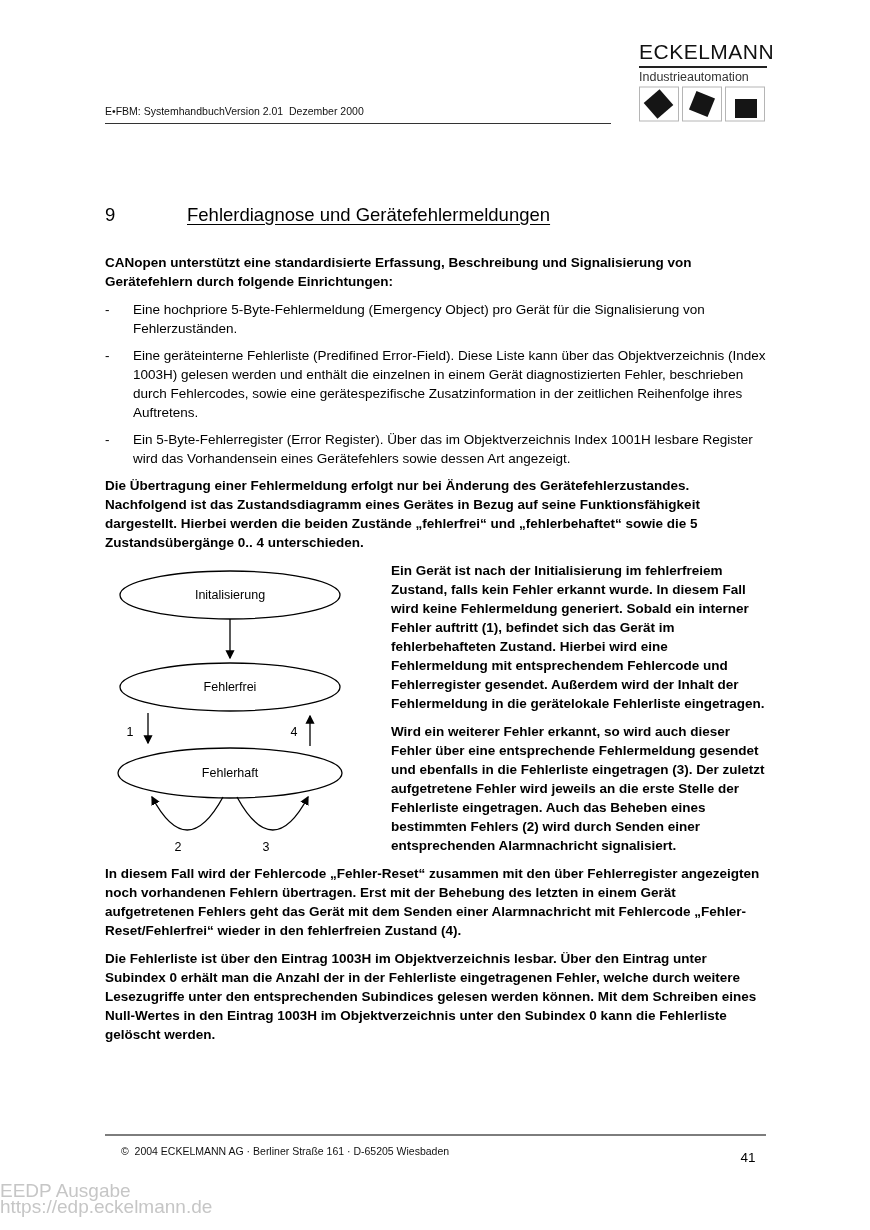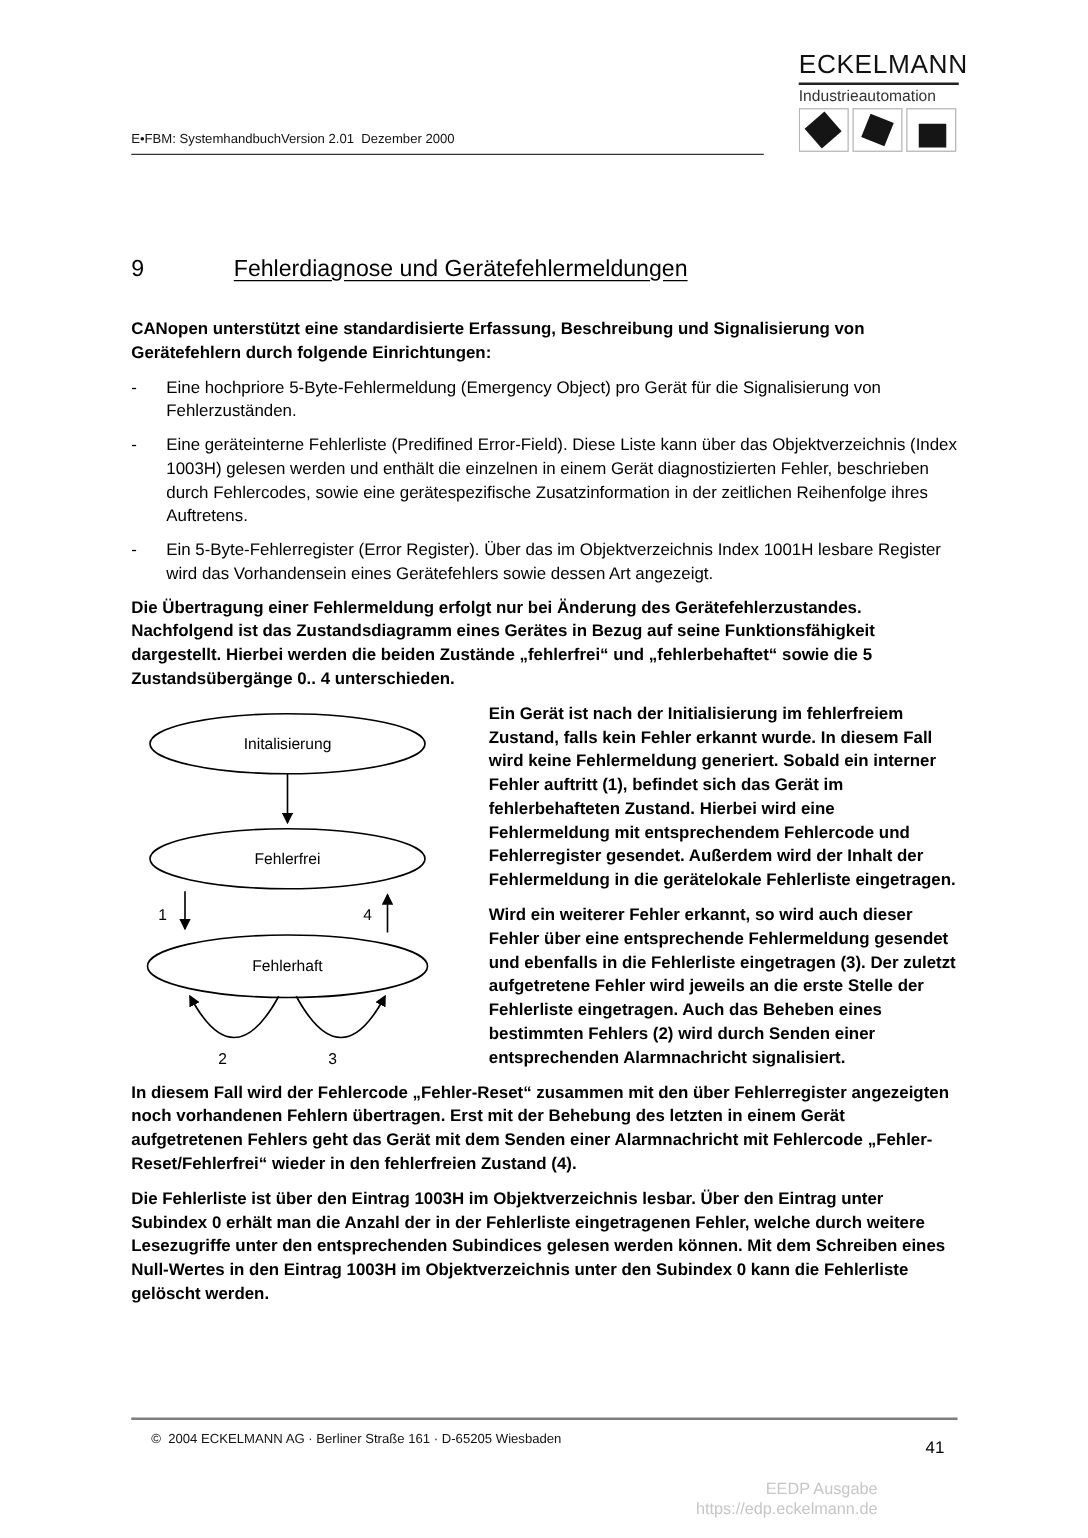--- a/index.html
+++ b/index.html
@@ -54,22 +54,22 @@
 
   .diagram-float { float: left; width: 262px; height: 296px; margin-right: 24px; margin-top: 4px; }
   .diagram-float svg text { font-size: 12.5px; fill: #000; stroke: none; font-family: "Liberation Sans", sans-serif; }
 
   
   .footer-rule { position: absolute; left: 105px; top: 1134px; width: 661px; height: 2px; background: #7d7d7d; }
   .footer-text { position: absolute; left: 93px; top: 1143px; font-size: 10.5px; line-height: 16px; color: #111; margin-left: 28px; }
   .footer-text div { white-space: pre; }
   .page-number { position: absolute; left: 730px; top: 1150px; width: 36px; text-align: center; font-size: 13.5px; }
   .watermark {
-    position: absolute; left: 0; top: 1183px; width: 702px; text-align: right;
-    color: #c6c6c6; font-size: 13px; line-height: 16px;
+    position: absolute; left: 0; top: 1183px; width: 702px; text-align: left;
+    color: #c6c6c6; font-size: 19px; line-height: 16px;
   }
 </style>
 </head>
 <body>
 
 <div class="page">
 
   <div class="logo-block">
     <div class="logo-brand">ECKELMANN</div>
     <div class="logo-sub">Industrieautomation</div>

